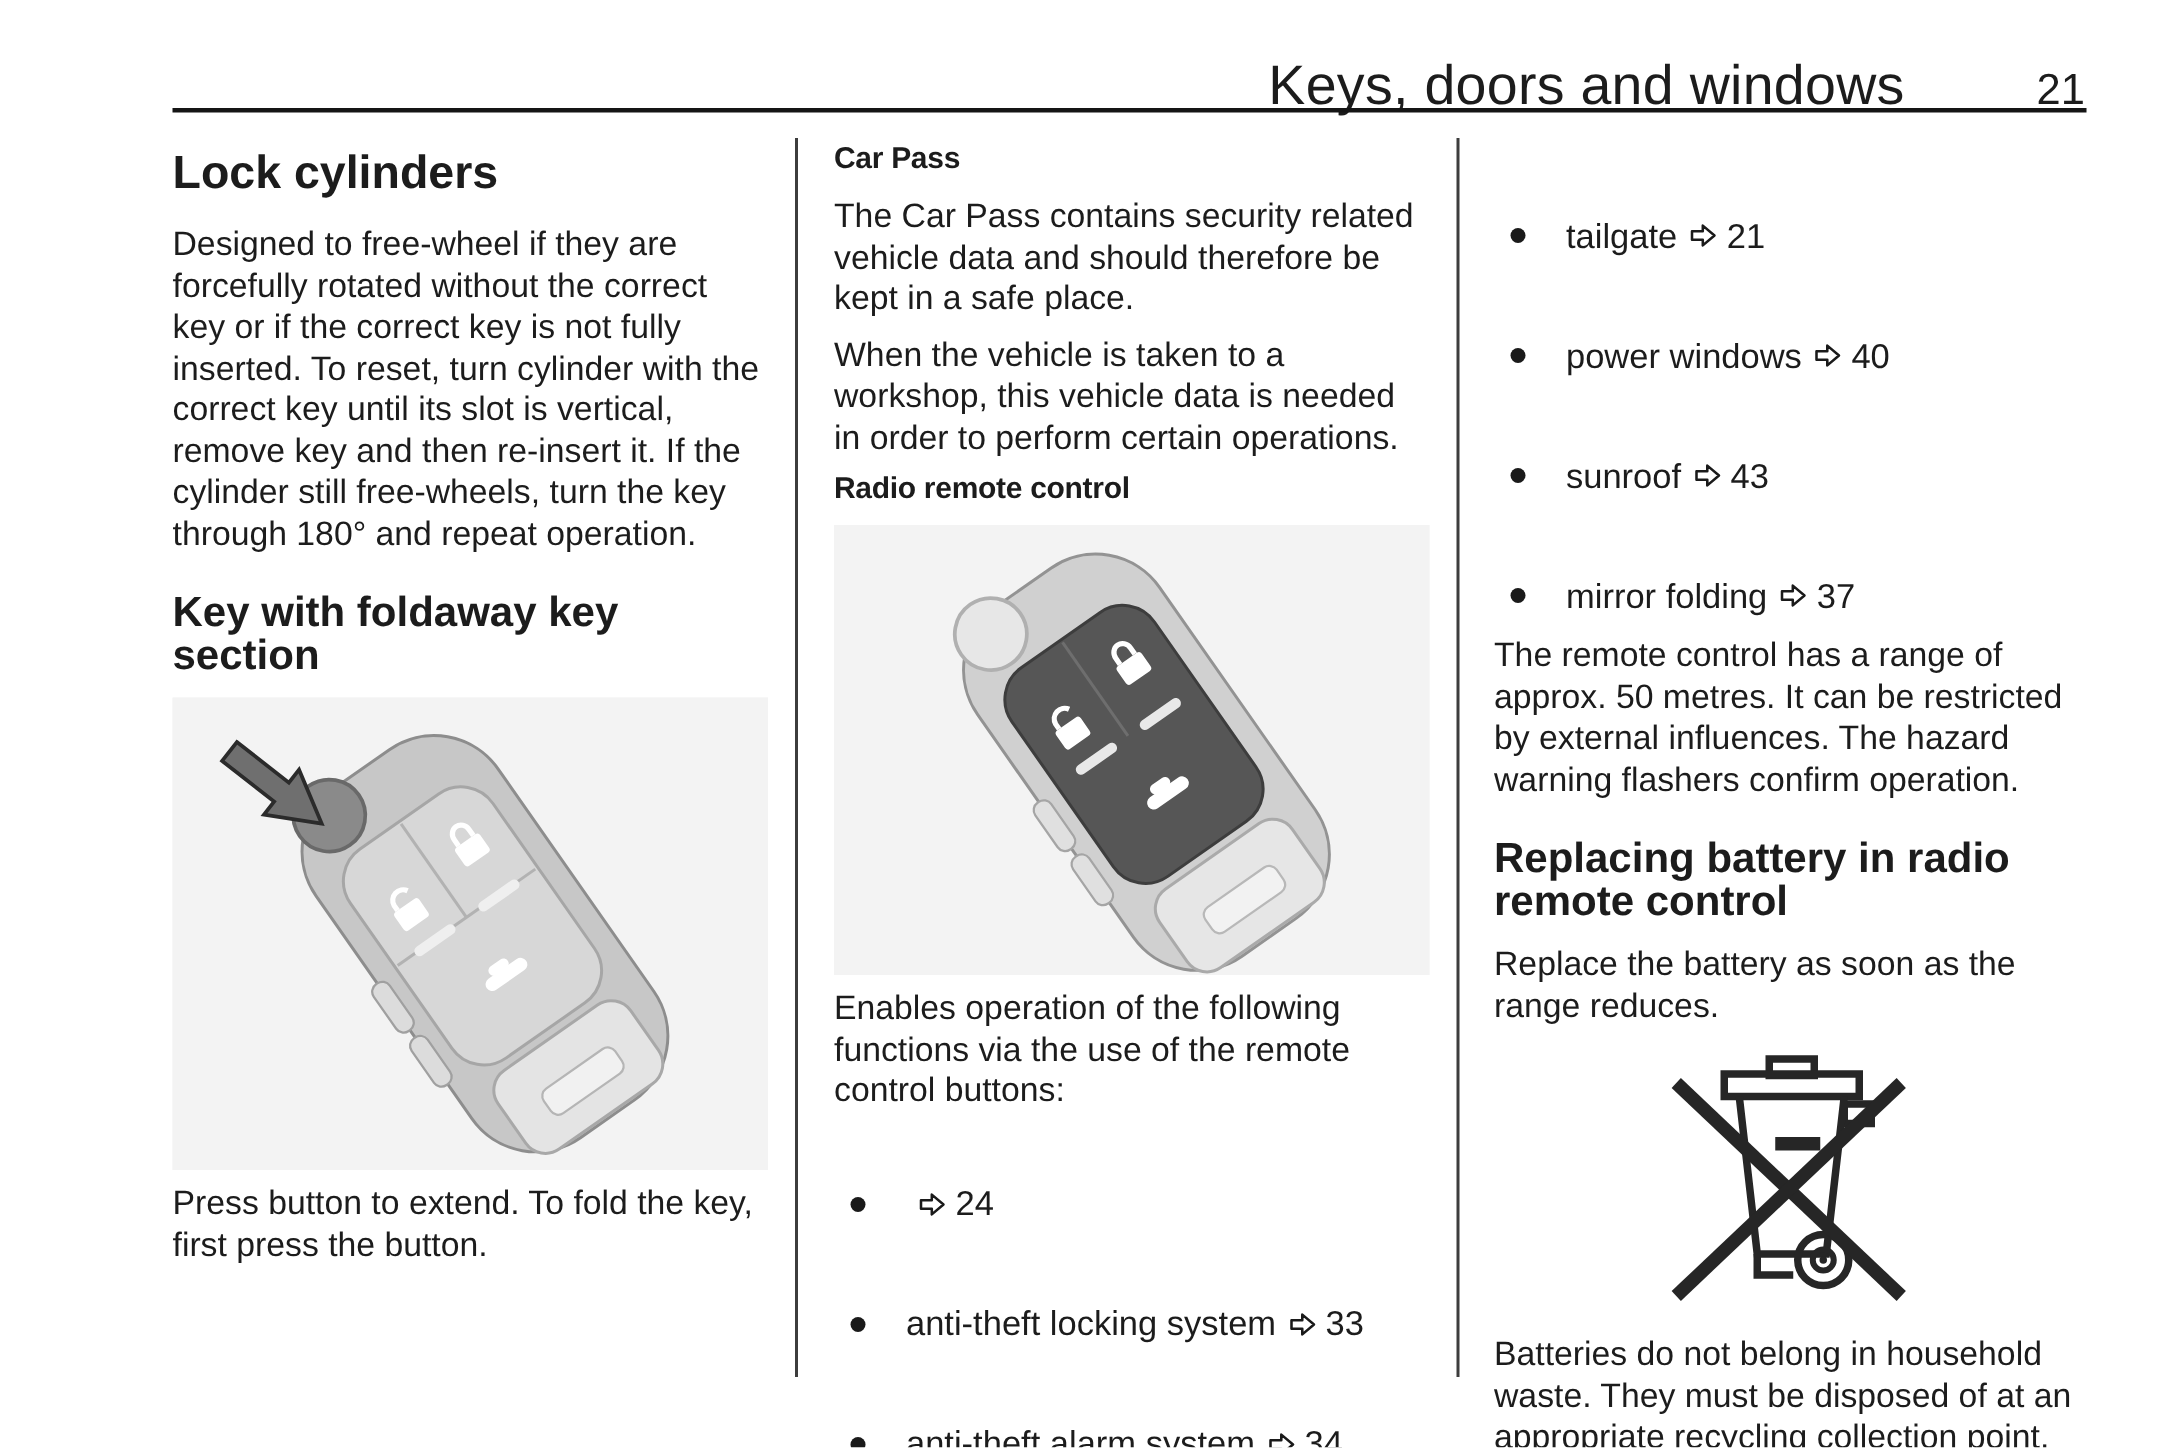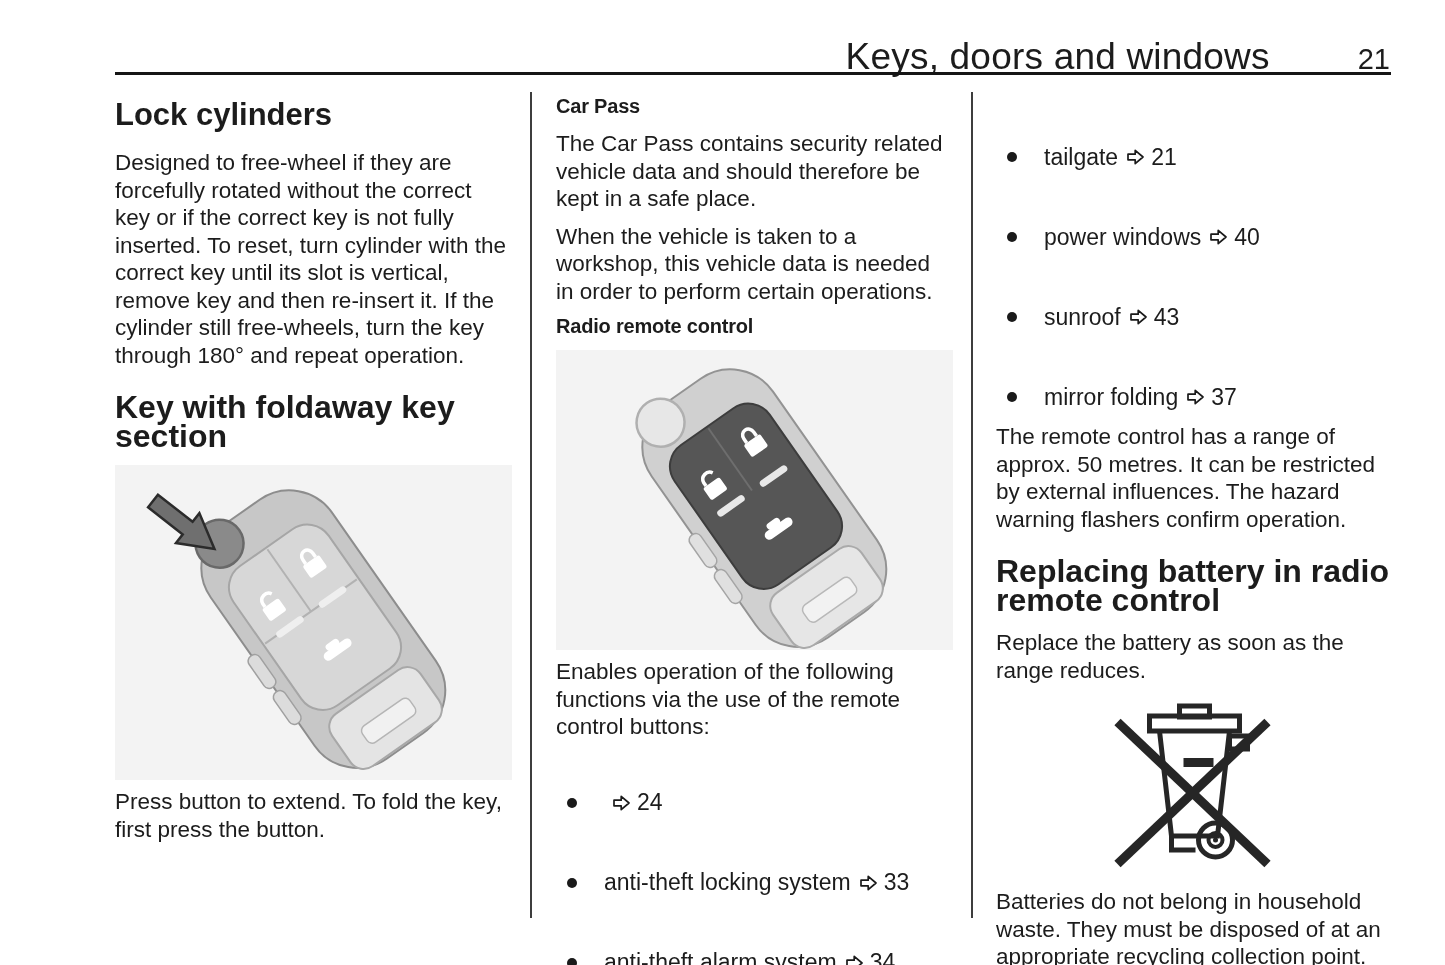--- a/index.html
+++ b/index.html
@@ -13,21 +13,21 @@
   .header-page  { font-size:29px; }
   .header-rule  { position:absolute; top:72px; left:115px; width:1276px; height:3px; background:#151515; }
   
   .divider { position:absolute; top:92px; height:826px; width:2px; background:#3d3d3d; }
   .divider-1 { left:530px; } .divider-2 { left:971px; }
   
   .col { position:absolute; top:95px; width:397px; }
   .col-1 { left:115px; } .col-2 { left:556px; } .col-3 { left:996px; }
   h1.hd { font-size:20px; font-weight:bold; margin:0 0 12px 0; letter-spacing:-0.2px; }
   h2.hd { font-size:31px; font-weight:bold; margin:2px 0 16px 0; }
-  h3.hd { font-size:32px; font-weight:bold; line-height:29px; margin:24px 0 14px 0; }
+  h3.hd { font-size:28px; font-weight:bold; line-height:29px; margin:24px 0 14px 0; }
   p.body { font-size:22.5px; line-height:27.5px; margin:0 0 10px 0; }
   .figure { width:397px; background:#f3f3f3; margin:6px 0 8px 0; }
   .figure svg { display:block; }
   .caption { margin-top:14px; }
   
   ul.blist { list-style:none; margin:2px 0 0 0; padding:0; }
   ul.blist li { display:flex; align-items:center; min-height:36px; font-size:23px;margin-top:44px; }
   .dot { flex:none; width:10px; height:10px; border-radius:50%; background:#1a1a1a; margin:0 27px 0 11px; }
   .xref { display:inline-flex; align-items:center; margin-left:8px; }
   .xref svg { width:19px; height:18px; margin-right:6px; }

